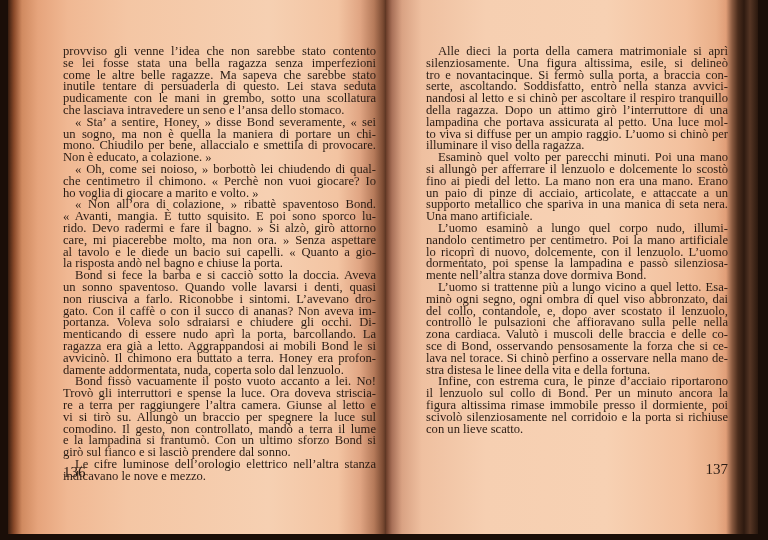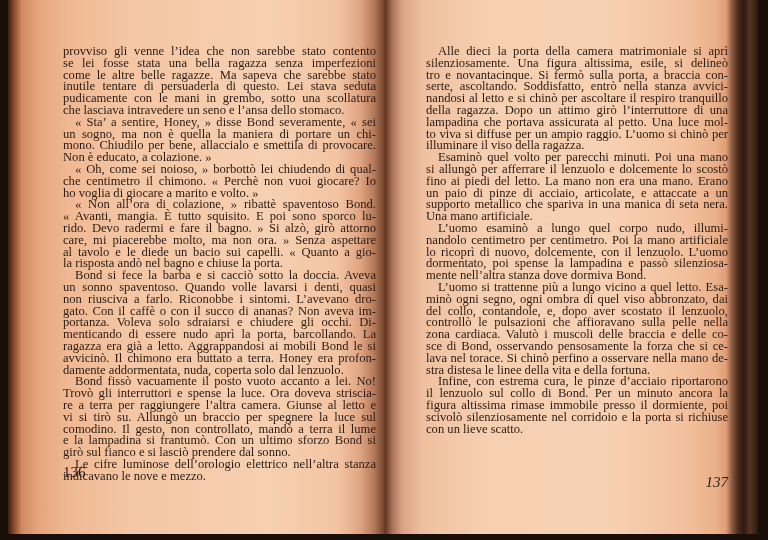--- a/index.html
+++ b/index.html
@@ -39,21 +39,21 @@
   }
   .left-text { left: 55px; top: 46px; width: 313px; }
   .right-text { left: 40px; top: 46px; width: 302px; }
   .line { display: block; white-space: nowrap; text-align-last: justify; }
   .line.indent { padding-left: 12px; }
   .line.last { text-align-last: left; }
   .page-number {
     position: absolute; font-size: 15px; color: #2a1c14;
   }
   .pn-left { left: 55px; top: 464px; }
-  .pn-right { left: 290px; top: 474px; text-align: right; width: 52px; font-style: italic; }
+  .pn-right { left: 290px; top: 461px; text-align: right; width: 52px; }
   .bottom-edge {
     position: absolute; left: 0; top: 534px; width: 768px; height: 6px; background: #1a0e08;
   }
 </style>
 </head>
 <body>
 
 <div class="spread">
   <div class="page page-left">
     <div class="text-block left-text">

